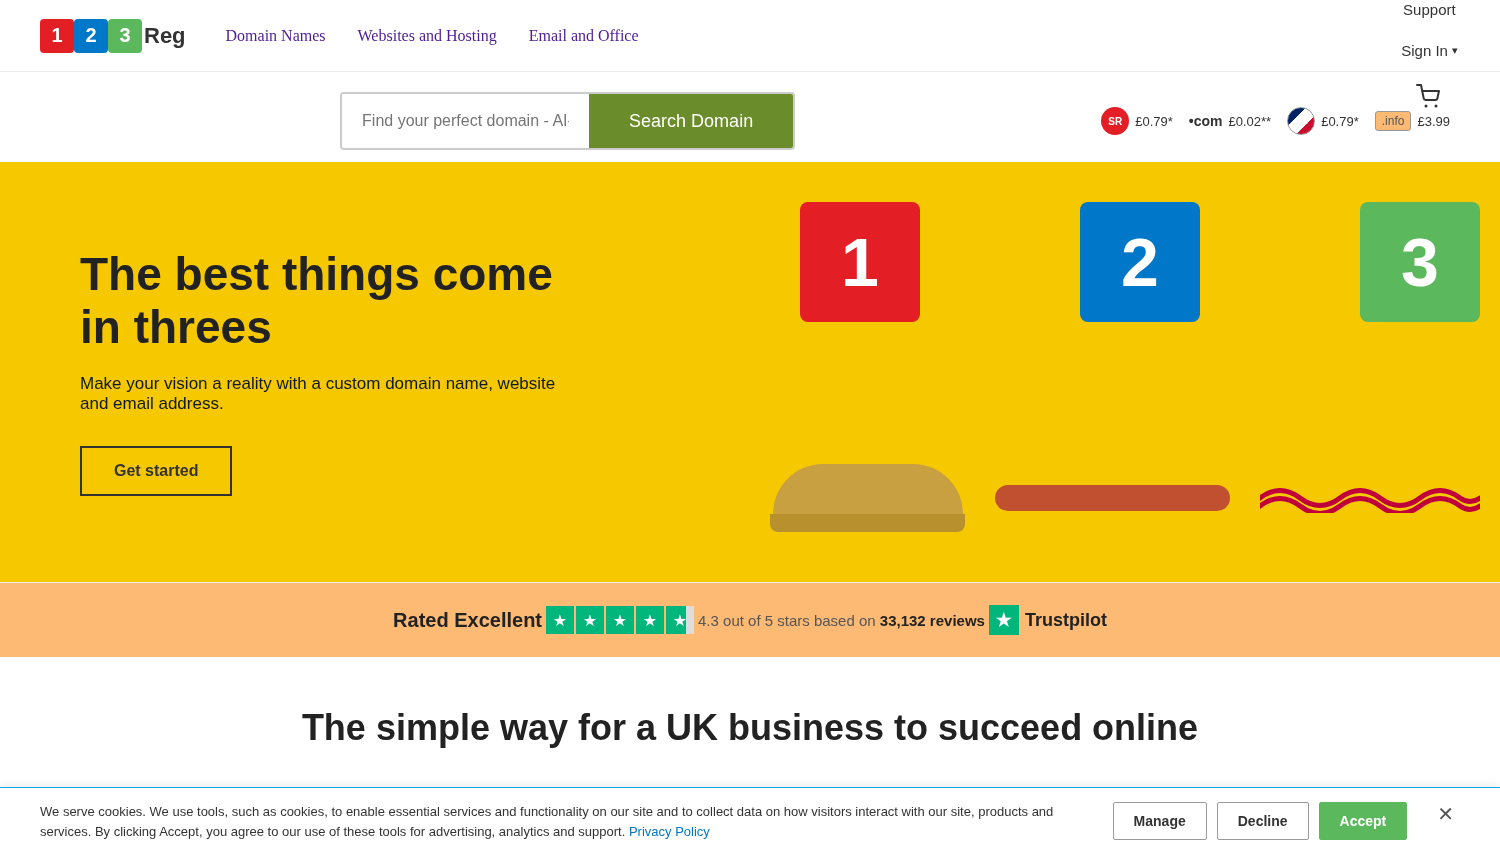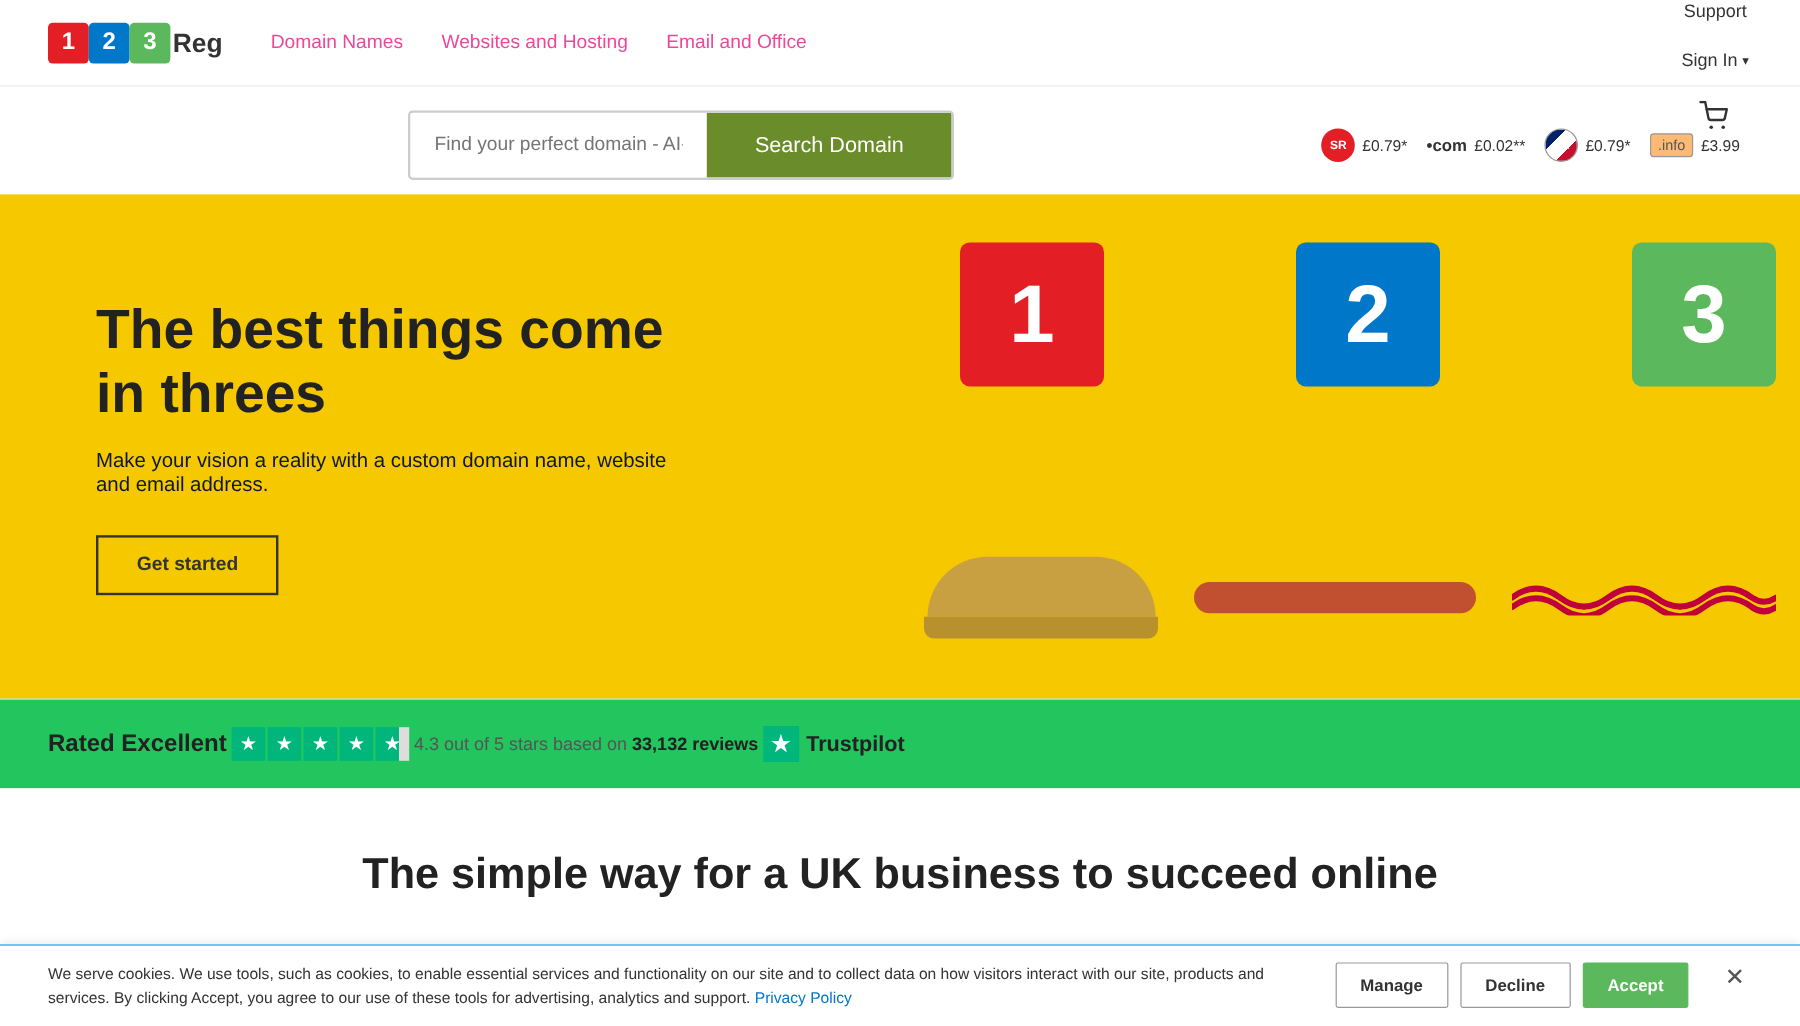--- a/index.html
+++ b/index.html
@@ -42,23 +42,24 @@
       color: #333;
       margin-left: 2px;
     }
     .nav {
       display: flex;
       align-items: center;
       gap: 32px;
     }
     .nav-item {
       font-size: 16px;
-      color: #ec4899;
+      color: #4c1d95;
       text-decoration: none;
       cursor: pointer;
+      font-family: Liberation Serif, serif;
     }
     .header-right {
       margin-left: auto;
       display: flex;
       align-items: center;
       gap: 24px;
       flex-direction: column;
     }
     .header-btn {
       font-size: 15px;
@@ -251,24 +252,25 @@
     .num-box.n2 { background: #0077c8; }
     .num-box.n3 { background: #5cb85c; }
     .wavy {
       display: block;
       width: 220px;
       height: 30px;
     }
 
     
     .trust-section {
-      background: #22c55e;
+      background: #fdba74;
       padding: 22px 40px;
       display: flex;
       align-items: center;
+      justify-content: center;
       gap: 4px;
       border-top: 1px solid #eee;
     }
     .trust-rated {
       font-size: 20px;
       font-weight: bold;
       color: #222;
     }
     .stars {
       display: flex;

